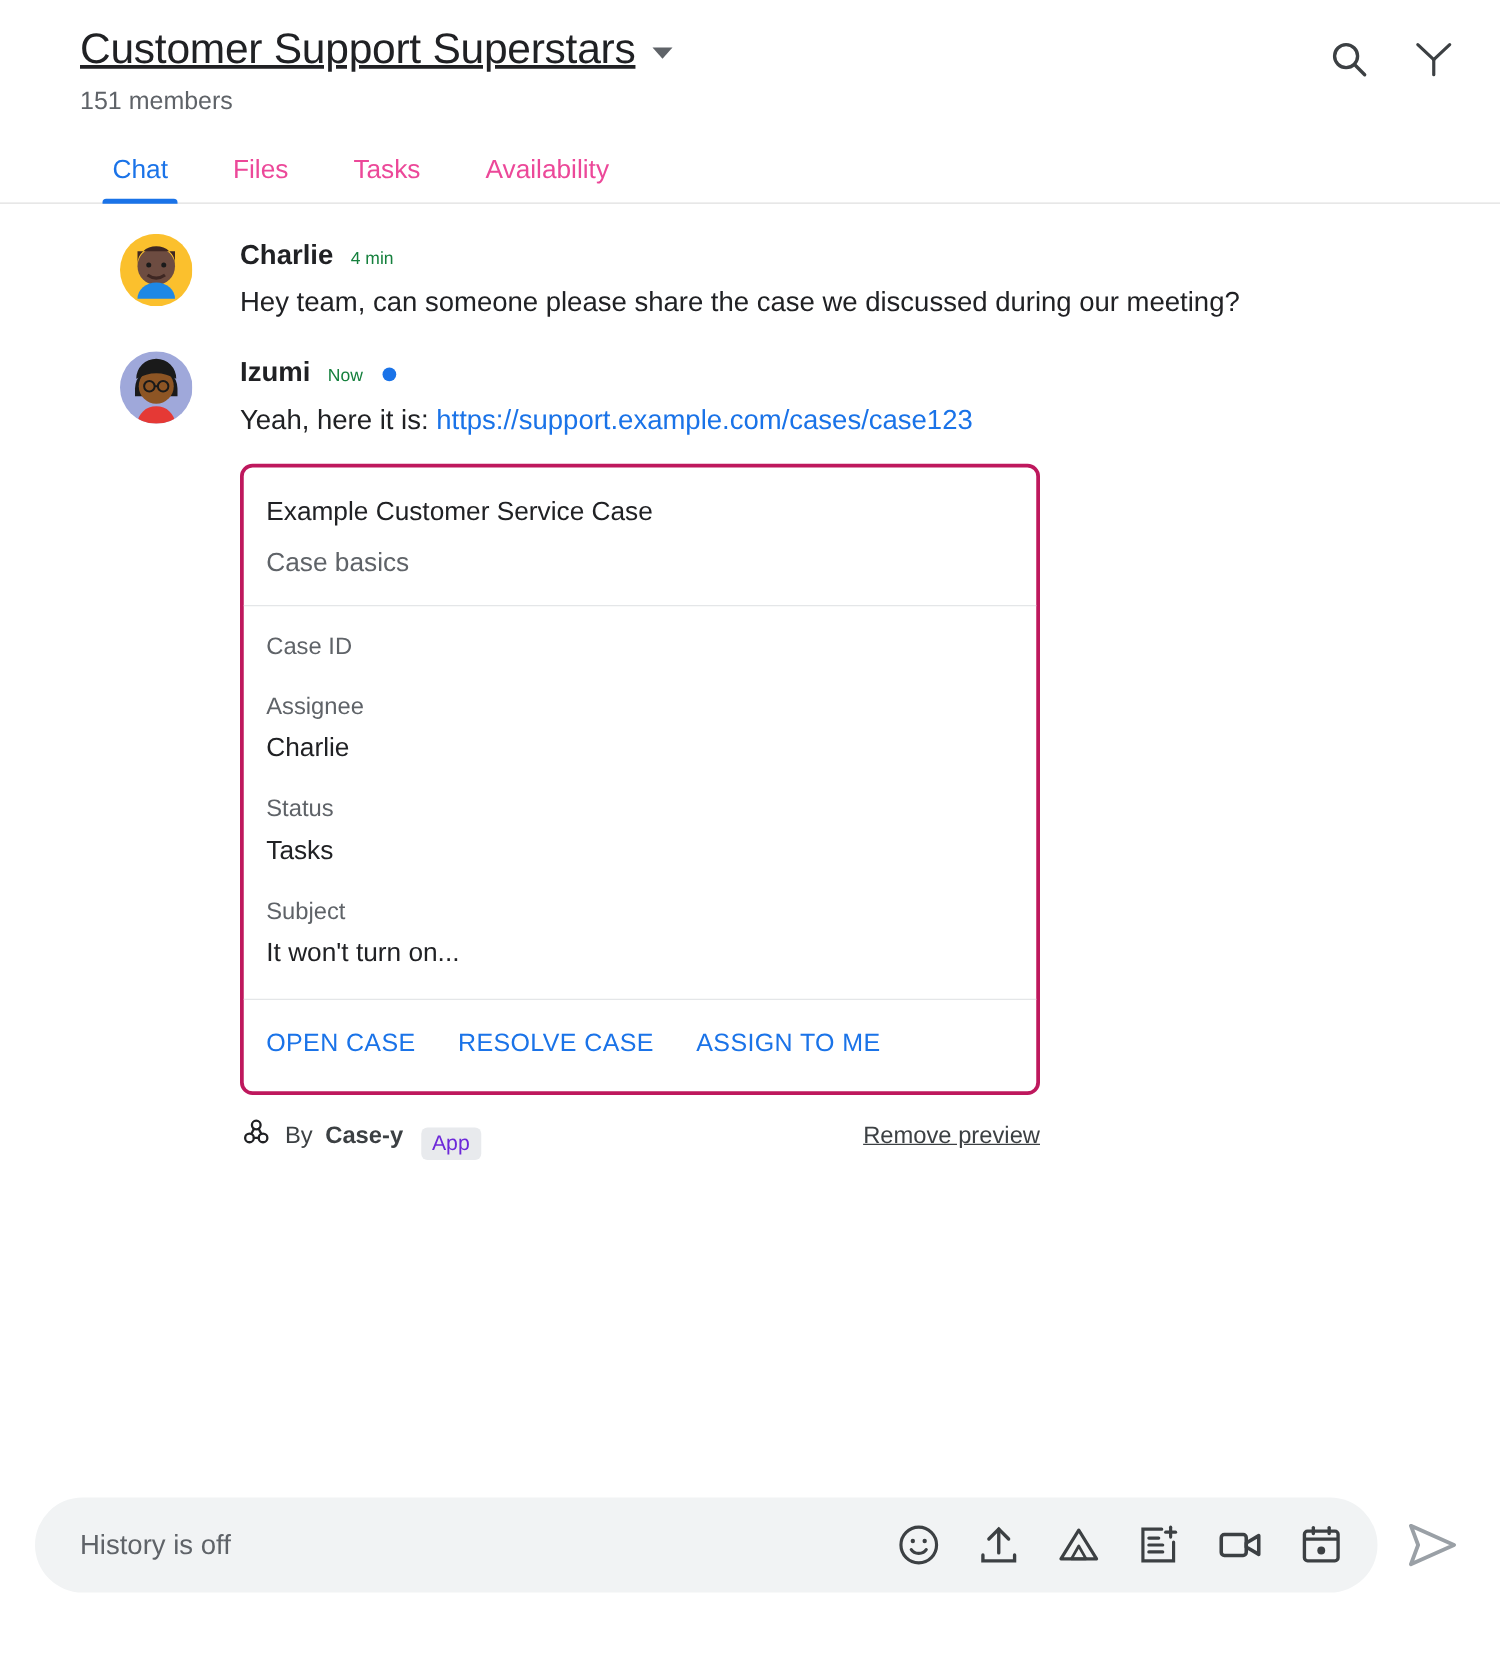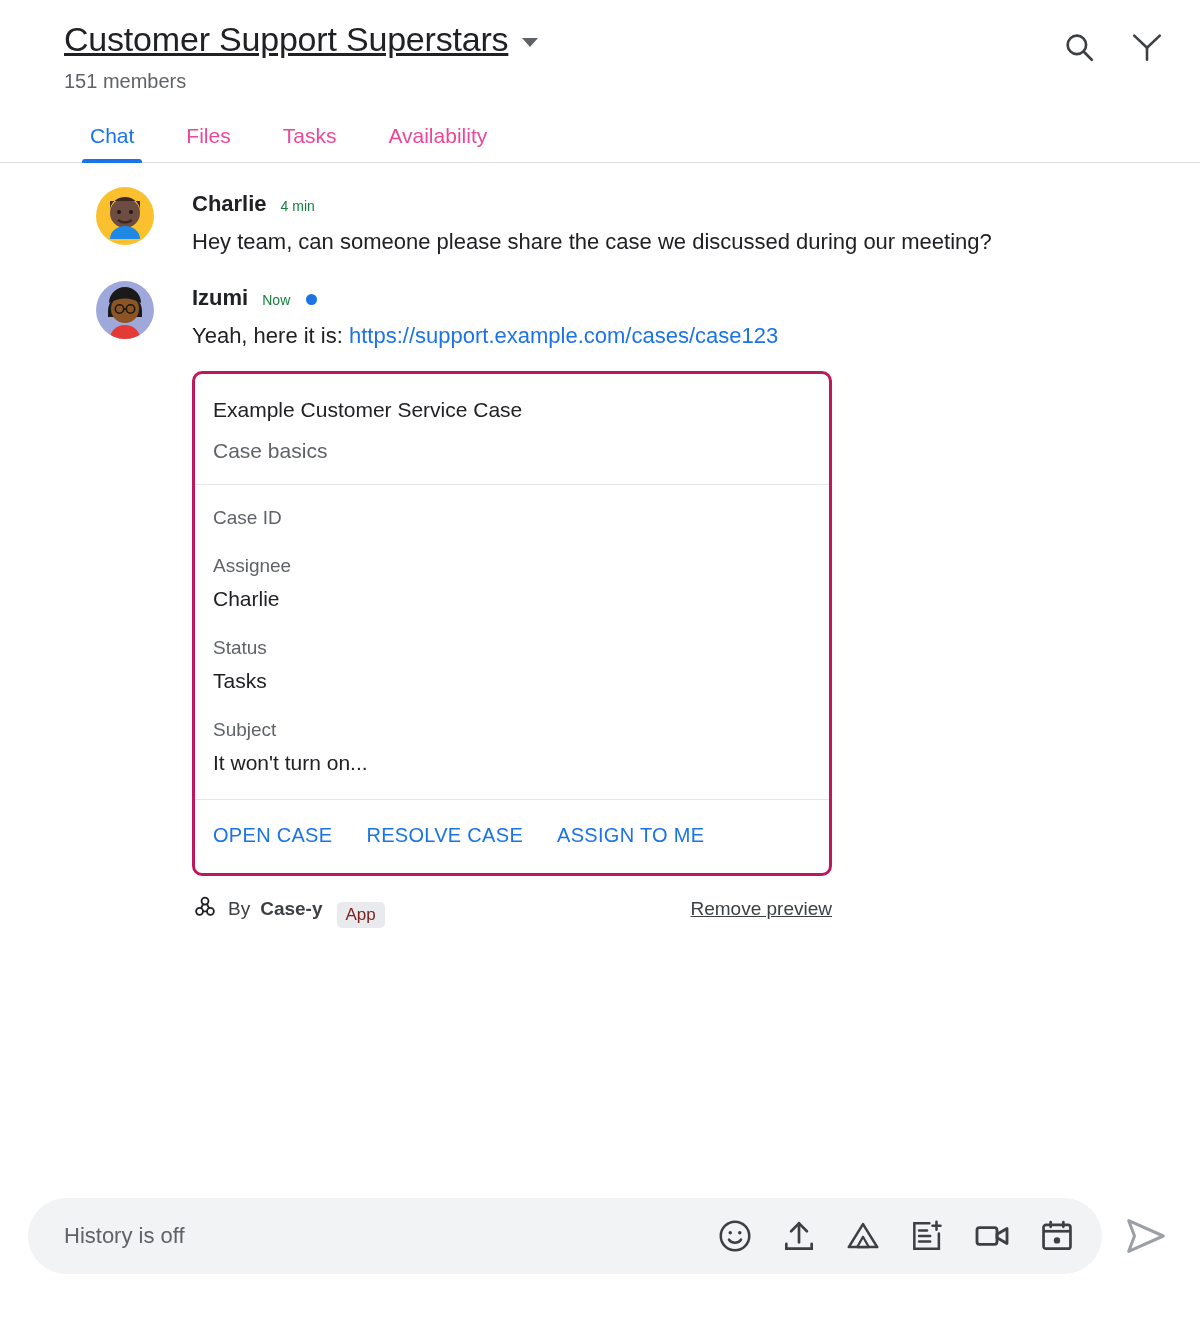--- a/index.html
+++ b/index.html
@@ -214,21 +214,21 @@
     align-items: center;
     gap: 10px;
   }
   .attr-by { color: #3c4043; }
   .attr-appname { font-weight: 700; }
   .app-chip {
     background: #e8eaed;
     border-radius: 5px;
     padding: 3px 9px;
     font-size: 17px;
-    color: #7f1d1d;
+    color: #6d28d9;
     margin-left: 4px;
     margin-top: 12px;
   }
   .remove-preview {
     margin-left: auto;
     text-decoration: underline;
     color: #3c4043;
     cursor: pointer;
     font-size: 19px;
   }

